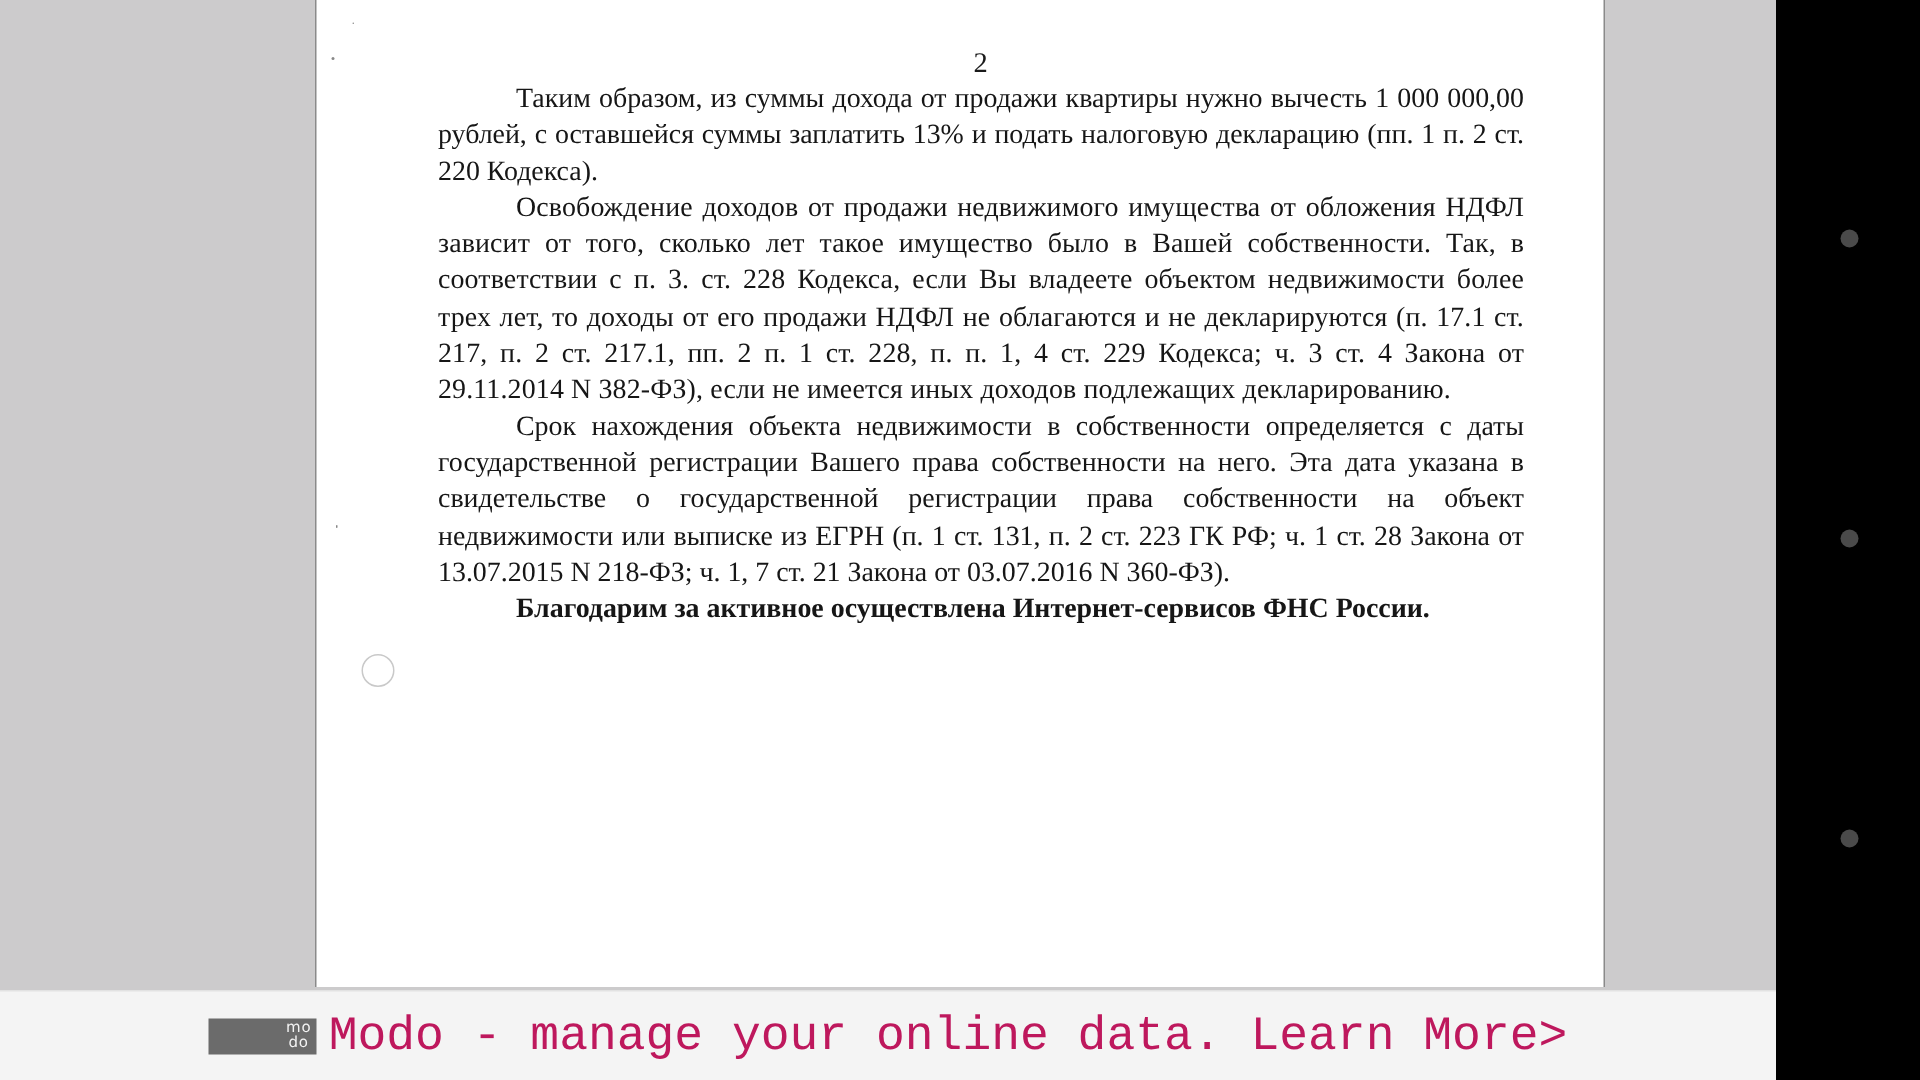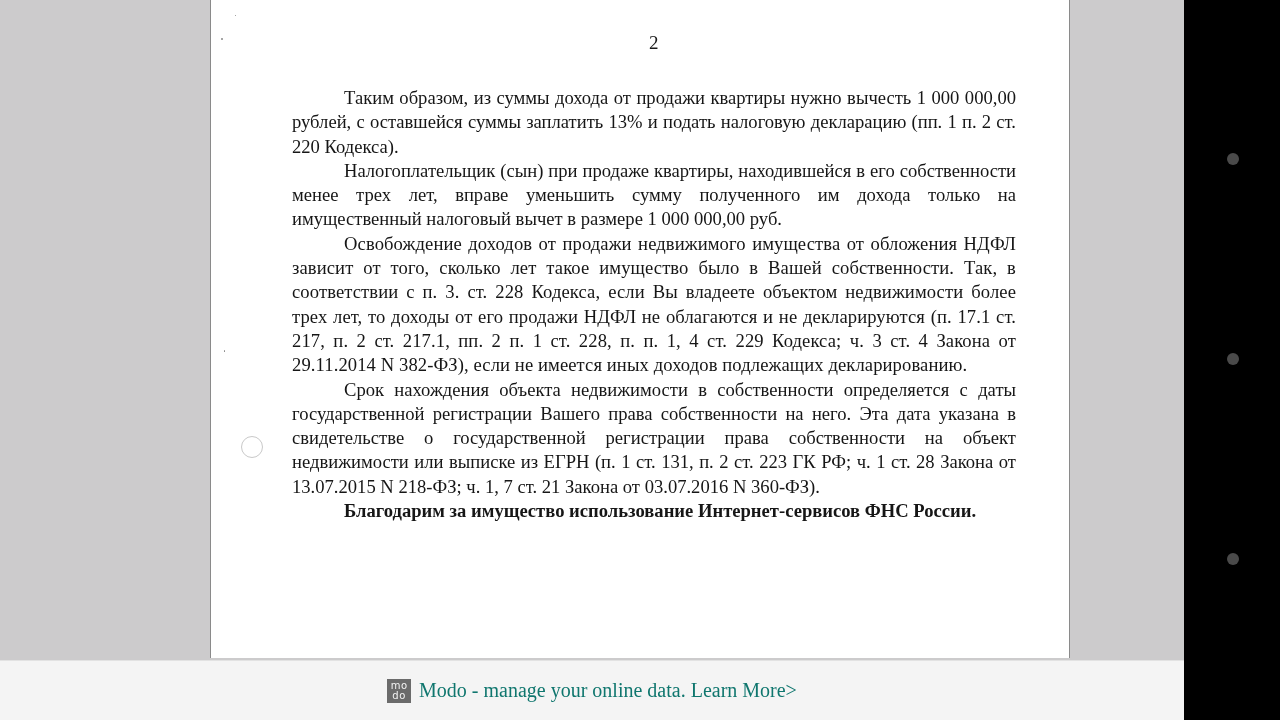--- a/index.html
+++ b/index.html
@@ -11,63 +11,62 @@
   .page {
     position:absolute; left:210px; top:-2px; width:860px; height:660px;
     background:#ffffff; border-left:1px solid #8a8a8a; border-right:1px solid #8a8a8a;
     box-sizing:border-box;
   }
   .page-number {
     position:absolute; left:438px; top:34px; font-size:19px; color:#1a1a1a;
   }
   .content {
     position:absolute; left:81px; top:56px; width:724px;
-    font-size:18.6px; line-height:24.3px; color:#161616; text-align:justify;margin-top:32px;
+    font-size:18.6px; line-height:24.3px; color:#161616; text-align:justify;
   }
   .para { margin:0; text-indent:52px; text-align:justify; text-align-last:left; }
   .para.bold { font-weight:normal; letter-spacing:0.1px; }
   .para.bold-closing { font-weight:bold; }
   .speck { position:absolute; width:2px; height:2px; background:#888; border-radius:1px; }
   .punch-hole {
     position:absolute; left:30px; top:438px; width:20px; height:20px; border-radius:50%;
     border:1px solid #c9c9c9; background:#fff;
   }
   .nav-bar { position:absolute; left:1184px; top:0; width:96px; height:720px; background:#000; }
   .nav-dot { position:absolute; left:43px; width:12px; height:12px; border-radius:50%; background:#4a4a4a; }
   .banner {
     position:absolute; left:0; top:660px; width:1184px; height:60px; background:#f4f4f4;
     border-top:1px solid #e2e2e2; box-sizing:border-box;
     display:flex; align-items:center; justify-content:center;
   }
   .banner-inner { display:flex; align-items:center; gap:8px; cursor:pointer; }
   .modo-logo {
     width:24px; height:24px; background:#6b6b6b; color:#f4f4f4;
     font-family:"DejaVu Sans", sans-serif; font-size:10px; line-height:10px;
-    display:flex; flex-direction:column; align-items:center; justify-content:center; letter-spacing:0.5px;
+    display:flex; flex-direction:column; align-items:center; justify-content:center; letter-spacing:0.5px;padding-left:48px;
   }
-  .banner-text { font-family:Liberation Serif, serif; font-size:20px; color:#0f766e; }
+  .banner-text { font-family:Liberation Mono, monospace; font-size:32px; color:#be185d; }
 </style>
 </head>
 <body>
 
 <div class="viewer">
   <div class="page">
     <span class="speck" style="left:10px;top:40px;"></span>
     <span class="speck" style="left:24px;top:17px;width:1px;height:1px;"></span>
     <span class="speck" style="left:13px;top:352px;width:1px;height:2px;"></span>
     <div class="punch-hole"></div>
 
     <div class="page-number">2</div>
 
     <div class="content">
       <p class="para">Таким образом, из суммы дохода от продажи квартиры нужно вычесть 1 000 000,00 рублей, с оставшейся суммы заплатить 13% и подать налоговую декларацию (пп. 1 п. 2 ст. 220 Кодекса).</p>
-      <p class="para">Налогоплательщик (сын) при продаже квартиры, находившейся в его собственности менее трех лет, вправе уменьшить сумму полученного им дохода только на имущественный налоговый вычет в размере 1 000 000,00 руб.</p>
       <p class="para bold">Освобождение доходов от продажи недвижимого имущества от обложения НДФЛ зависит от того, сколько лет такое имущество было в Вашей собственности. Так, в соответствии с п. 3. ст. 228 Кодекса, если Вы владеете объектом недвижимости более трех лет, то доходы от его продажи НДФЛ не облагаются и не декларируются (п. 17.1 ст. 217, п. 2 ст. 217.1, пп. 2 п. 1 ст. 228, п. п. 1, 4 ст. 229 Кодекса; ч. 3 ст. 4 Закона от 29.11.2014 N 382-ФЗ), если не имеется иных доходов подлежащих декларированию.</p>
       <p class="para">Срок нахождения объекта недвижимости в собственности определяется с даты государственной регистрации Вашего права собственности на него. Эта дата указана в свидетельстве о государственной регистрации права собственности на объект недвижимости или выписке из ЕГРН (п. 1 ст. 131, п. 2 ст. 223 ГК РФ; ч. 1 ст. 28 Закона от 13.07.2015 N 218-ФЗ; ч. 1, 7 ст. 21 Закона от 03.07.2016 N 360-ФЗ).</p>
-      <p class="para bold-closing">Благодарим за имущество использование Интернет-сервисов ФНС России.</p>
+      <p class="para bold-closing">Благодарим за активное осуществлена Интернет-сервисов ФНС России.</p>
     </div>
   </div>
 </div>
 
 <div class="nav-bar">
   <span class="nav-dot" style="top:153px;"></span>
   <span class="nav-dot" style="top:353px;"></span>
   <span class="nav-dot" style="top:553px;"></span>
 </div>
 

